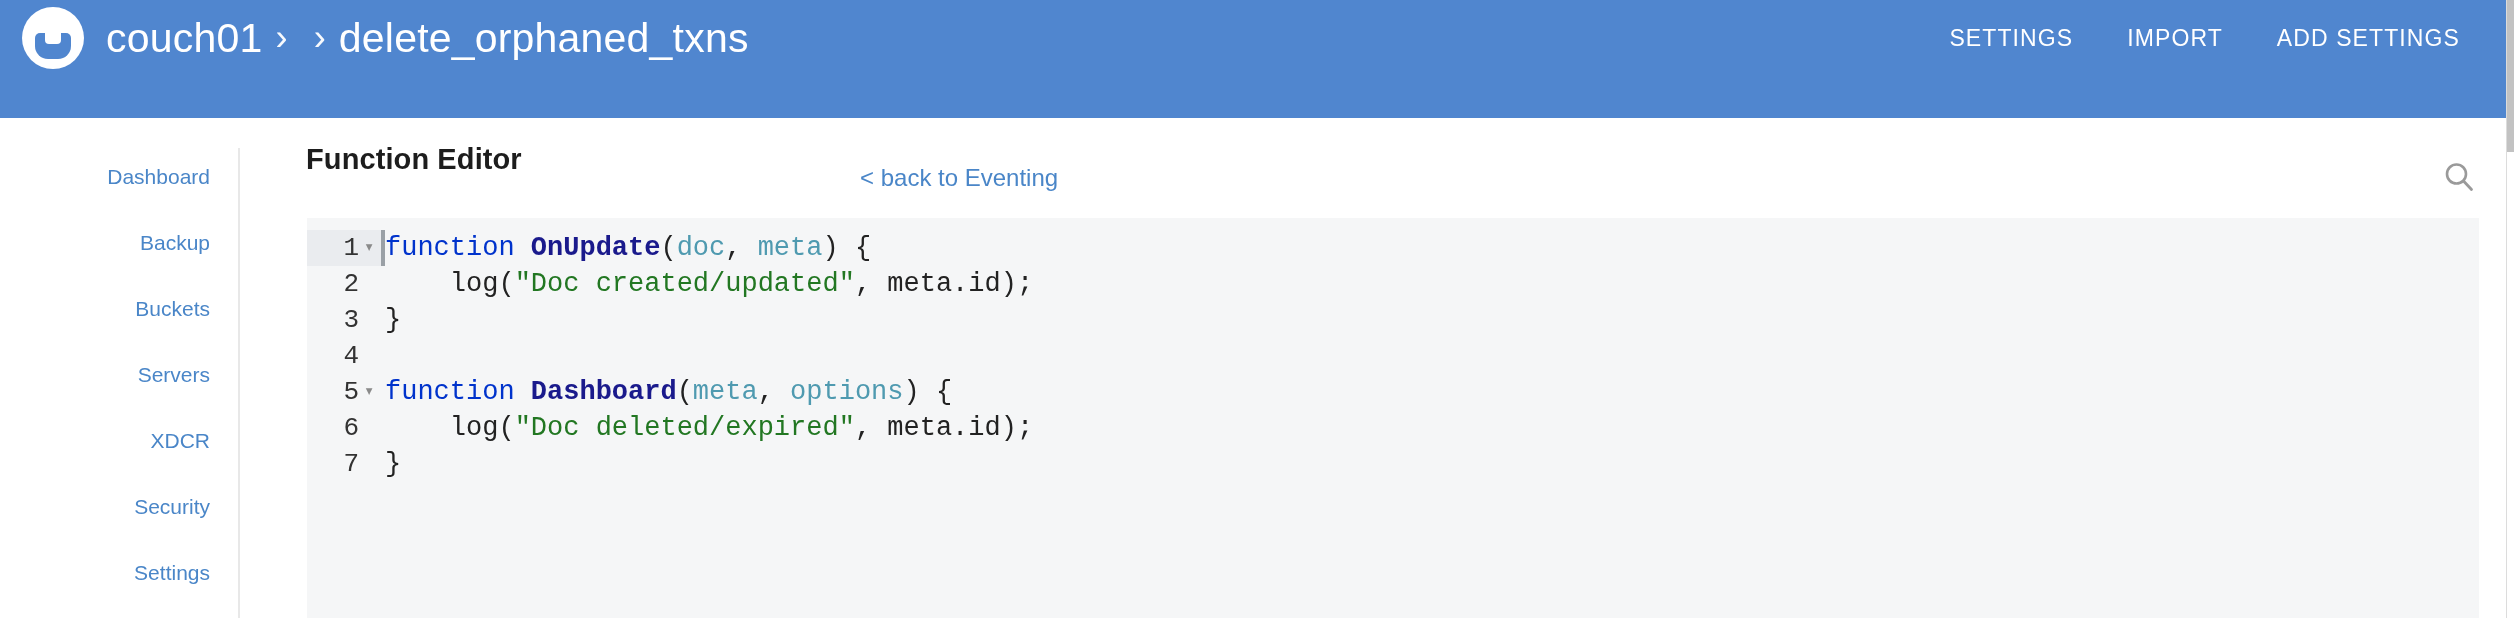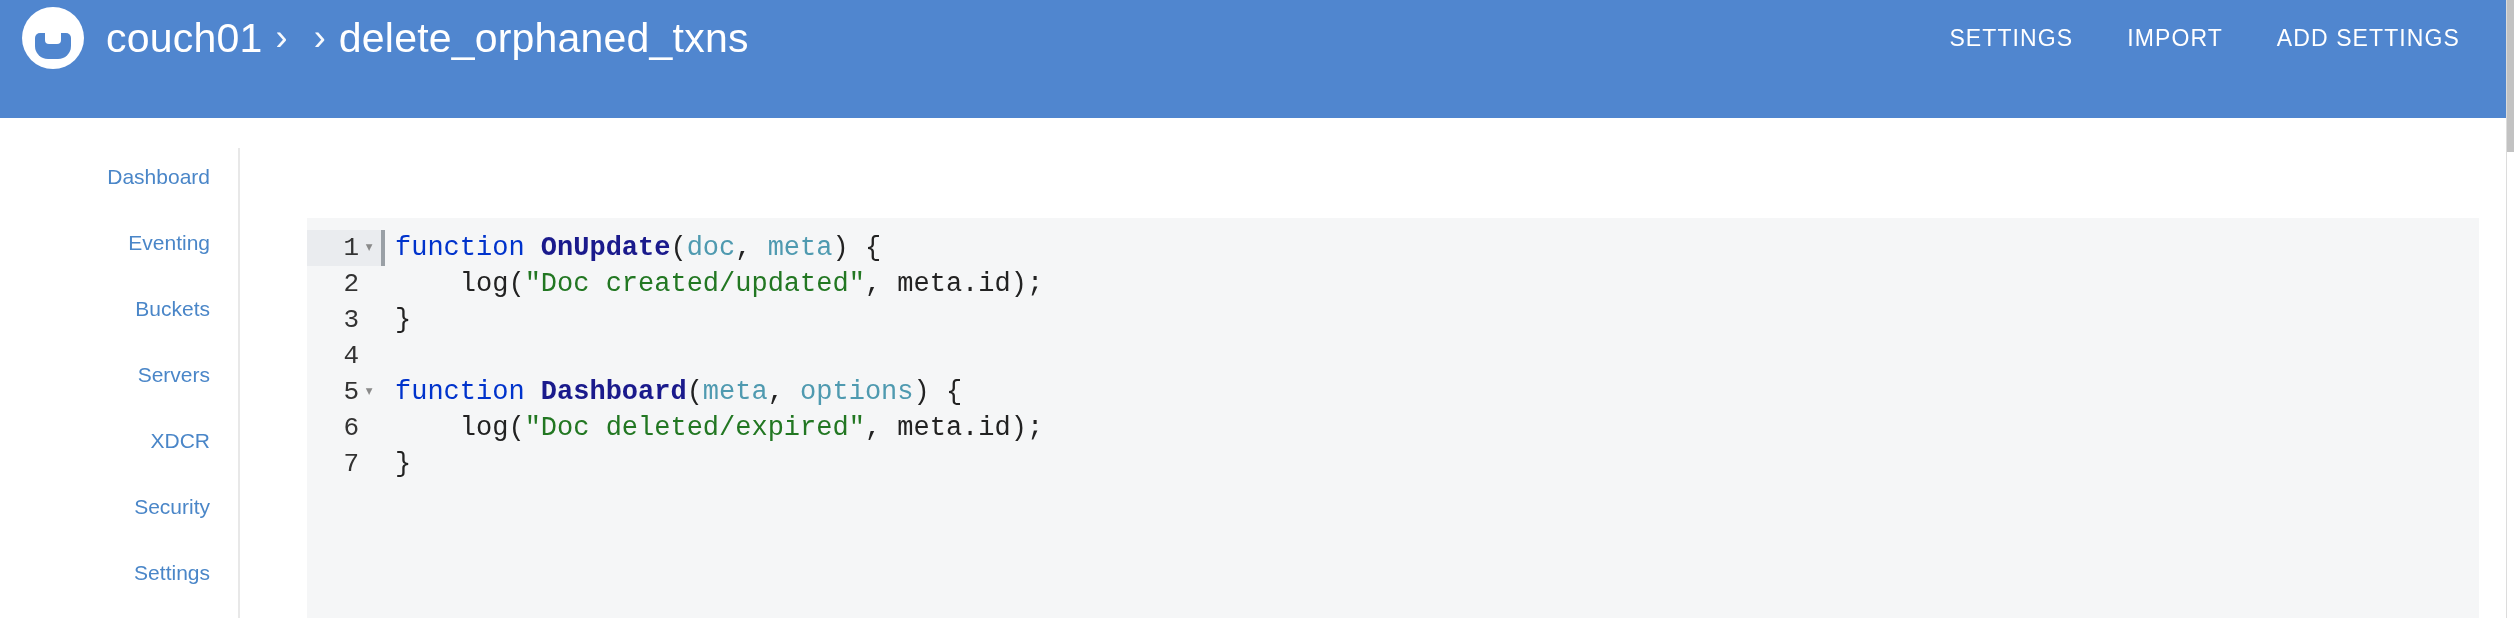--- a/index.html
+++ b/index.html
@@ -227,21 +227,21 @@
     flex: 0 0 4px;
     width: 4px;
     background: transparent;
   }
   .code-row.active .caret { background: #9aa0a6; }
 
   .code-text {
     flex: 1 1 auto;
     white-space: pre;
     color: #222222;
-    padding-left: 10px;
+    padding-left: 0;
     line-height: 36px;
   }
 
   .tok-kw   { color: #0033cc; }
   .tok-fn   { color: #1a1a8c; font-weight: bold; }
   .tok-par  { color: #4f9ab0; }
   .tok-str  { color: #227722; }
   .tok-pl   { color: #222222; }
 
   
@@ -286,31 +286,41 @@
         <a href="#">SETTINGS</a>
         <a href="#">IMPORT</a>
         <a href="#">ADD SETTINGS</a>
       </div>
 
     </div>
   </div>
 
   <div class="sidebar">
     <div class="sidebar-item">Dashboard</div>
-    <div class="sidebar-item">Eventing</div>
+    <div class="sidebar-item">Backup</div>
     <div class="sidebar-item">Buckets</div>
     <div class="sidebar-item">Servers</div>
     <div class="sidebar-item">XDCR</div>
     <div class="sidebar-item">Security</div>
     <div class="sidebar-item">Settings</div>
   </div>
   <div class="sidebar-divider"></div>
 
   <div class="main">
 
+    <div class="content-head">
+      <div class="page-title">Function Editor</div>
+      <a class="back-link" href="#">&lt; back to Eventing</a>
+      <span class="search-icon">
+        <svg width="34" height="34" viewBox="0 0 34 34" aria-hidden="true">
+          <circle cx="14.5" cy="14" r="9.5" fill="none" stroke="#9a9a9a" stroke-width="2.6"></circle>
+          <line x1="21.5" y1="21" x2="29.5" y2="29.5" stroke="#9a9a9a" stroke-width="2.8" stroke-linecap="round"></line>
+        </svg>
+      </span>
+    </div>
 
     <div class="editor" id="code-editor">
         <div class="code-row active">
           <div class="gutter"><span class="num">1</span><span class="fold">▾</span></div>
           <div class="caret"></div>
           <div class="code-text"><span class="tok-kw">function</span><span class="tok-pl"> </span><span class="tok-fn">OnUpdate</span><span class="tok-pl">(</span><span class="tok-par">doc</span><span class="tok-pl">, </span><span class="tok-par">meta</span><span class="tok-pl">) {</span></div>
         </div>
         <div class="code-row">
           <div class="gutter"><span class="num">2</span><span class="fold empty">▾</span></div>
           <div class="caret"></div>

